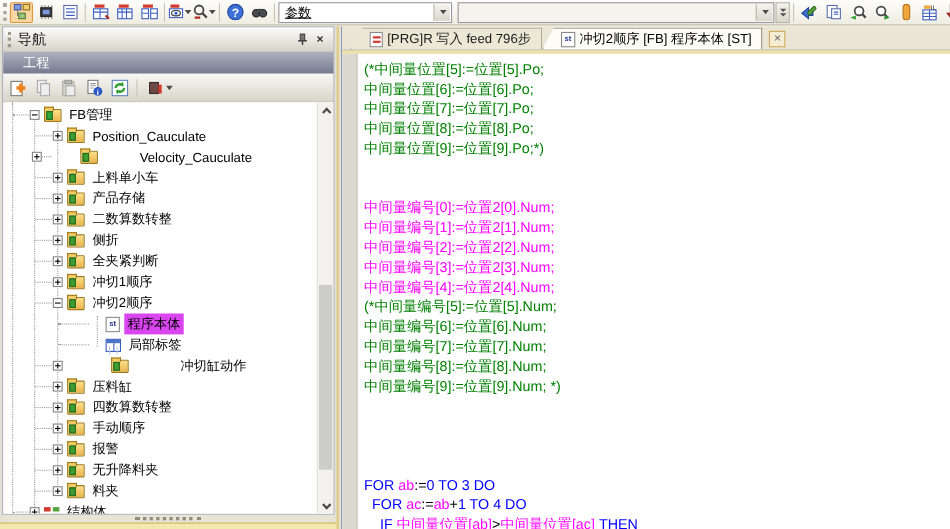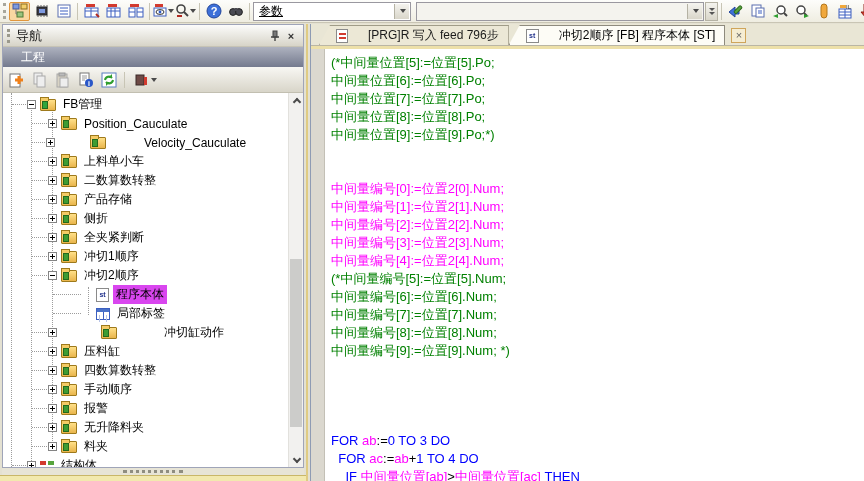--- a/index.html
+++ b/index.html
@@ -75,21 +75,21 @@
   #sb-thumb { position:absolute; left:1px; right:1px; top:166px; height:168px; background:#CCCCCA; }
 
   #nav-splitter { position:absolute; left:2px; top:468px; width:302px; height:7px; background:#E7E4D6; display:flex; align-items:center; justify-content:center; }
   #nav-splitter .dots { width:60px; height:0; border-top:3px dotted #8F8D80; }
   #bottom-strip { position:absolute; left:0; top:475px; width:308px; height:6px; background:#F2E9AE; border-top:1px solid #C9B768; }
 
   
   #gap-line { position:absolute; left:306px; top:24px; width:2px; height:457px; background:#DFCB83; }
   #editor-panel { position:absolute; left:310px; top:24px; width:554px; height:457px; display:flex; flex-direction:column; border-left:1px solid #8E9BB3; background:#FFF; }
   #tab-strip { height:22px; background:#E9E6D5; display:flex; align-items:flex-end; padding-left:8px; border-bottom:1px solid #BAB6A4; }
-  .tab { height:20px; display:flex; align-items:center; gap:20px; font-size:12px; padding:0 9px 0 16px; clip-path:polygon(11px 0,100% 0,100% 100%,0 100%); position:relative; }
+  .tab { height:20px; display:flex; align-items:center; gap:4px; font-size:12px; padding:0 9px 0 16px; clip-path:polygon(11px 0,100% 0,100% 100%,0 100%); position:relative; }
   .tab.inactive { background:#ECE8D6; border:1px solid #A09C88; border-bottom:none; color:#1A1A1A; }
   .tab.active { background:#FDFCF6; border:1px solid #8E8A7D; border-bottom:none; }
   .tab-close { width:15px; height:15px; margin:0 4px 2px 6px; background:#F5EDD3; border:1px solid #CFA55B; color:#666; font-size:11px; line-height:1; display:flex; align-items:center; justify-content:center; }
   .prg-doc { width:12px; height:14px; background:#FFF; border:1px solid #8A8A8A; position:relative; }
   .prg-doc::before { content:""; position:absolute; left:2px; top:3px; width:7px; height:2px; background:#D23A2E; box-shadow:0 4px 0 #D23A2E; }
   #tab-band { height:3px; background:#EDE0A9; }
   #editor-body { flex:1; display:flex; background:#FFF; overflow:hidden; }
   #editor-margin { width:14px; background:#DBD8CF; border-right:1px solid #C3C0B6; flex:none; }
   #code { flex:1; padding:5px 0 0 6px; font-size:13px; line-height:18px; white-space:pre; overflow:hidden; }
   .code-line { height:18px; }
@@ -327,43 +327,43 @@
           <span class="expander"></span>
           <span class="ticon fb-folder"></span>
           <span class="row-label">FB管理</span>
         </div>
         <div class="tree-row" style="padding-left: 45px;">
           <span class="stub" style="left: 29px; width: 15px;"></span>
           <span class="expander plus"></span>
           <span class="ticon folder"></span>
           <span class="row-label">Position_Cauculate</span>
         </div>
-        <div class="tree-row" style="padding-left: 43px; gap: 31px;">
+        <div class="tree-row" style="padding-left: 26px; gap: 31px;">
           <span class="stub" style="left: 29px; width: 15px;"></span>
           <span class="expander plus"></span>
           <span class="ticon folder"></span>
           <span class="row-label">Velocity_Cauculate</span>
         </div>
         <div class="tree-row" style="padding-left: 45px;">
           <span class="stub" style="left: 29px; width: 15px;"></span>
           <span class="expander plus"></span>
           <span class="ticon folder"></span>
           <span class="row-label">上料单小车</span>
         </div>
         <div class="tree-row" style="padding-left: 45px;">
           <span class="stub" style="left: 29px; width: 15px;"></span>
           <span class="expander plus"></span>
           <span class="ticon folder"></span>
+          <span class="row-label">产品存储</span>
+        </div>
+        <div class="tree-row" style="padding-left: 45px;">
+          <span class="stub" style="left: 29px; width: 15px;"></span>
+          <span class="expander plus"></span>
+          <span class="ticon folder"></span>
           <span class="row-label">二数算数转整</span>
-        </div>
-        <div class="tree-row" style="padding-left: 45px;">
-          <span class="stub" style="left: 29px; width: 15px;"></span>
-          <span class="expander plus"></span>
-          <span class="ticon folder"></span>
-          <span class="row-label">产品存储</span>
         </div>
         <div class="tree-row" style="padding-left: 45px;">
           <span class="stub" style="left: 29px; width: 15px;"></span>
           <span class="expander plus"></span>
           <span class="ticon folder"></span>
           <span class="row-label">侧折</span>
         </div>
         <div class="tree-row" style="padding-left: 45px;">
           <span class="stub" style="left: 29px; width: 15px;"></span>
           <span class="expander plus"></span>

